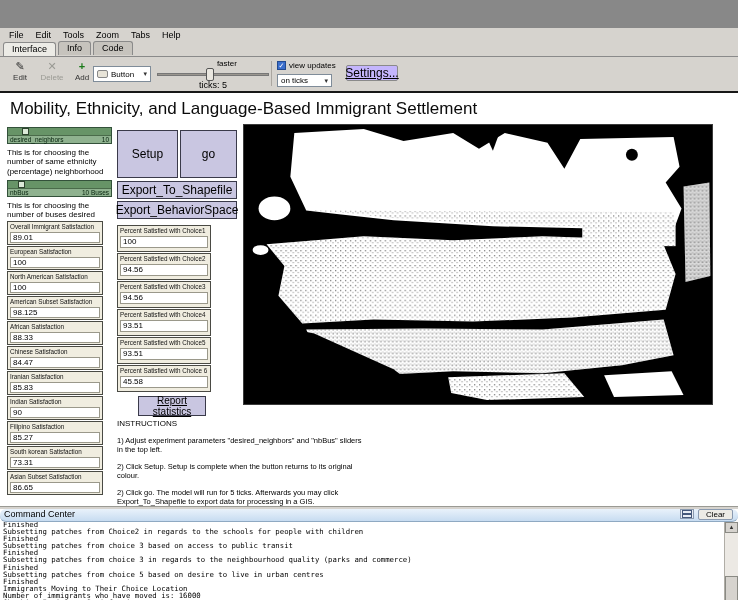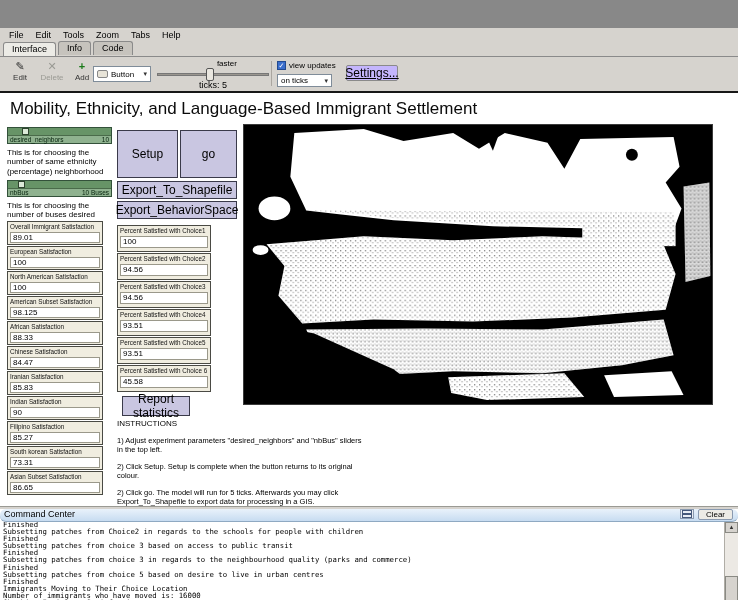--- a/index.html
+++ b/index.html
@@ -248,21 +248,21 @@
         <div class="monitor mid">
     <div class="m-label">Percent Satisfied with Choice5</div>
     <div class="m-value">93.51</div>
   </div>
         <div class="monitor mid">
     <div class="m-label">Percent Satisfied with Choice 6</div>
     <div class="m-value">45.58</div>
   </div>
       </div>
 
-    <div class="nl-button" style="left:122px; top:303px; width:68px; height:20px; font-size:12px;">Report statistics</div>
+    <div class="nl-button" style="left:138px; top:303px; width:68px; height:20px; font-size:10px;text-decoration:underline;">Report statistics</div>
 
     <div class="instructions">
       <div class="ihead">INSTRUCTIONS</div>
       <p>1) Adjust experiment parameters "desired_neighbors" and "nbBus" sliders in the top left.</p>
       <p>2) Click Setup. Setup is complete when the button returns to its original colour.</p>
       <p>2) Click go. The model will run for 5 ticks. Afterwards you may click Export_To_Shapefile to export data for processing in a GIS.</p>
     </div>
 
     <div class="view-frame">
       <svg viewBox="0 0 470 281">

